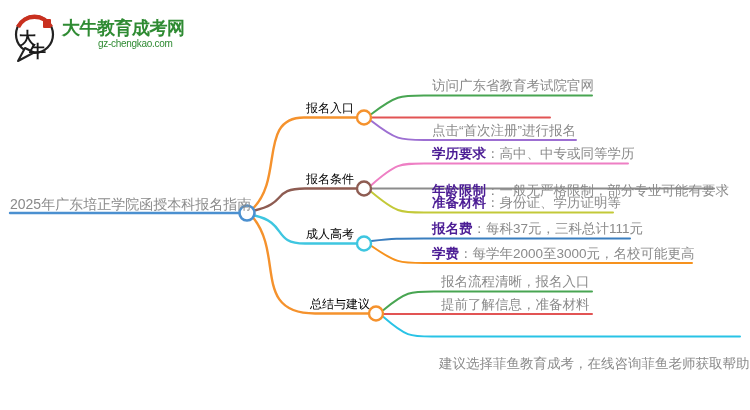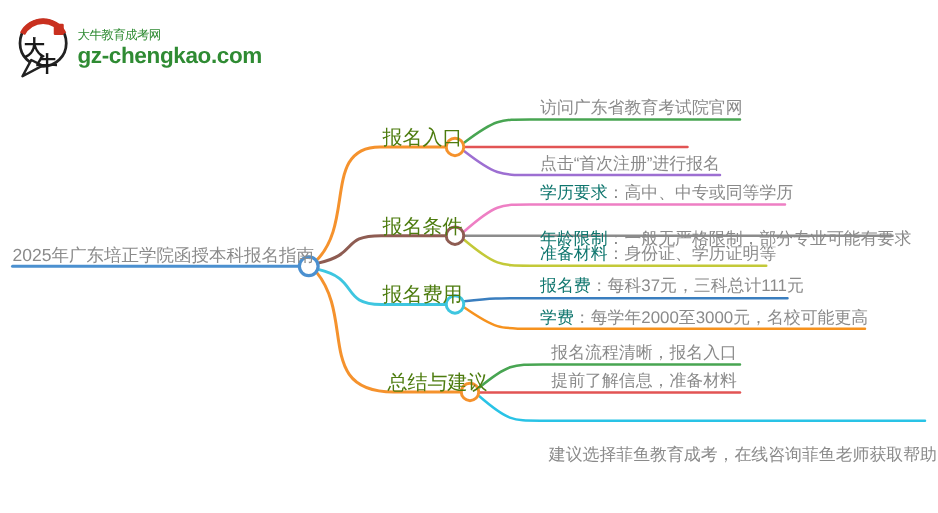--- a/index.html
+++ b/index.html
@@ -4,28 +4,28 @@
 <style>
   html,body{margin:0;padding:0;background:#ffffff;}
   .canvas{
     position:relative;width:750px;height:410px;background:#ffffff;overflow:hidden;
     font-family:"Liberation Sans","DejaVu Sans",sans-serif;
   }
   .wires{position:absolute;left:0;top:0;width:750px;height:410px;}
   .wires path{fill:none;stroke-linecap:round;}
   .lbl{position:absolute;white-space:nowrap;}
   .root-label{font-size:14px;color:#8a8a8a;}
-  .branch-label{font-size:16px;color:#4d7c0f;}
+  .branch-label{font-size:12px;color:#000000;}
   .leaf-label{font-size:13.5px;color:#8a8a8a;}
-  .leaf-label b{color:#0f766e;font-weight:normal;}
+  .leaf-label b{color:#4c1d95;font-weight:bold;}
   .logo{position:absolute;left:12px;top:12px;width:220px;height:52px;cursor:pointer;}
   .logo-mark{position:absolute;left:0;top:1px;}
   .logo-text{position:absolute;left:50px;top:8px;}
-  .logo-title{font-size:10px;font-weight:normal;letter-spacing:-0.5px;line-height:17px;}
-  .logo-subtitle{font-size:18px;font-weight:bold;letter-spacing:-0.3px;line-height:14px;}
+  .logo-title{font-size:18px;font-weight:bold;letter-spacing:-0.5px;line-height:17px;}
+  .logo-subtitle{font-size:10px;font-weight:normal;letter-spacing:-0.3px;line-height:14px;margin-left:36px;}
 </style>
 </head>
 <body>
 
 <div class="canvas">
 
   <div class="logo">
     <svg class="logo-mark" width="48" height="52" viewBox="0 0 48 52">
       <circle cx="22.5" cy="21.5" r="18.5" fill="#ffffff" stroke="#222222" stroke-width="2.2"></circle>
       <path d="M 13 35 L 6 48 L 22 39.5 Z" fill="#ffffff" stroke="#222222" stroke-width="2" stroke-linejoin="round"></path>
@@ -68,21 +68,21 @@
     <circle cx="364" cy="117.5" r="7" fill="#ffffff" stroke-width="2.4" stroke="#f5922d"></circle>
     <circle cx="364" cy="188.5" r="7" fill="#ffffff" stroke-width="2.4" stroke="#8e5c52"></circle>
     <circle cx="364" cy="243.5" r="7" fill="#ffffff" stroke-width="2.4" stroke="#3ec6e0"></circle>
     <circle cx="376" cy="313.5" r="7" fill="#ffffff" stroke-width="2.4" stroke="#f5922d"></circle>
   </svg>
 
   <div class="lbl root-label" style="left:10px;top:195.5px;width:230px;text-align:right;">2025年广东培正学院函授本科报名指南</div>
 
   <div class="lbl branch-label" style="left:306px;top:100px;">报名入口</div>
   <div class="lbl branch-label" style="left:306px;top:171px;">报名条件</div>
-  <div class="lbl branch-label" style="left:306px;top:226px;">报名费用</div>
+  <div class="lbl branch-label" style="left:306px;top:226px;">成人高考</div>
   <div class="lbl branch-label" style="left:310px;top:296px;">总结与建议</div>
 
   <div class="lbl leaf-label" style="left:432px;top:77px;"><b></b><span>访问广东省教育考试院官网</span></div>
   <div class="lbl leaf-label" style="left:432px;top:121.5px;"><b></b><span>点击“首次注册”进行报名</span></div>
 
   <div class="lbl leaf-label" style="left:432px;top:145px;"><b>学历要求</b><span>：高中、中专或同等学历</span></div>
   <div class="lbl leaf-label" style="left:432px;top:182px;"><b>年龄限制</b><span>：一般无严格限制，部分专业可能有要求</span></div>
   <div class="lbl leaf-label" style="left:432px;top:194px;"><b>准备材料</b><span>：身份证、学历证明等</span></div>
 
   <div class="lbl leaf-label" style="left:432px;top:220px;"><b>报名费</b><span>：每科37元，三科总计111元</span></div>

